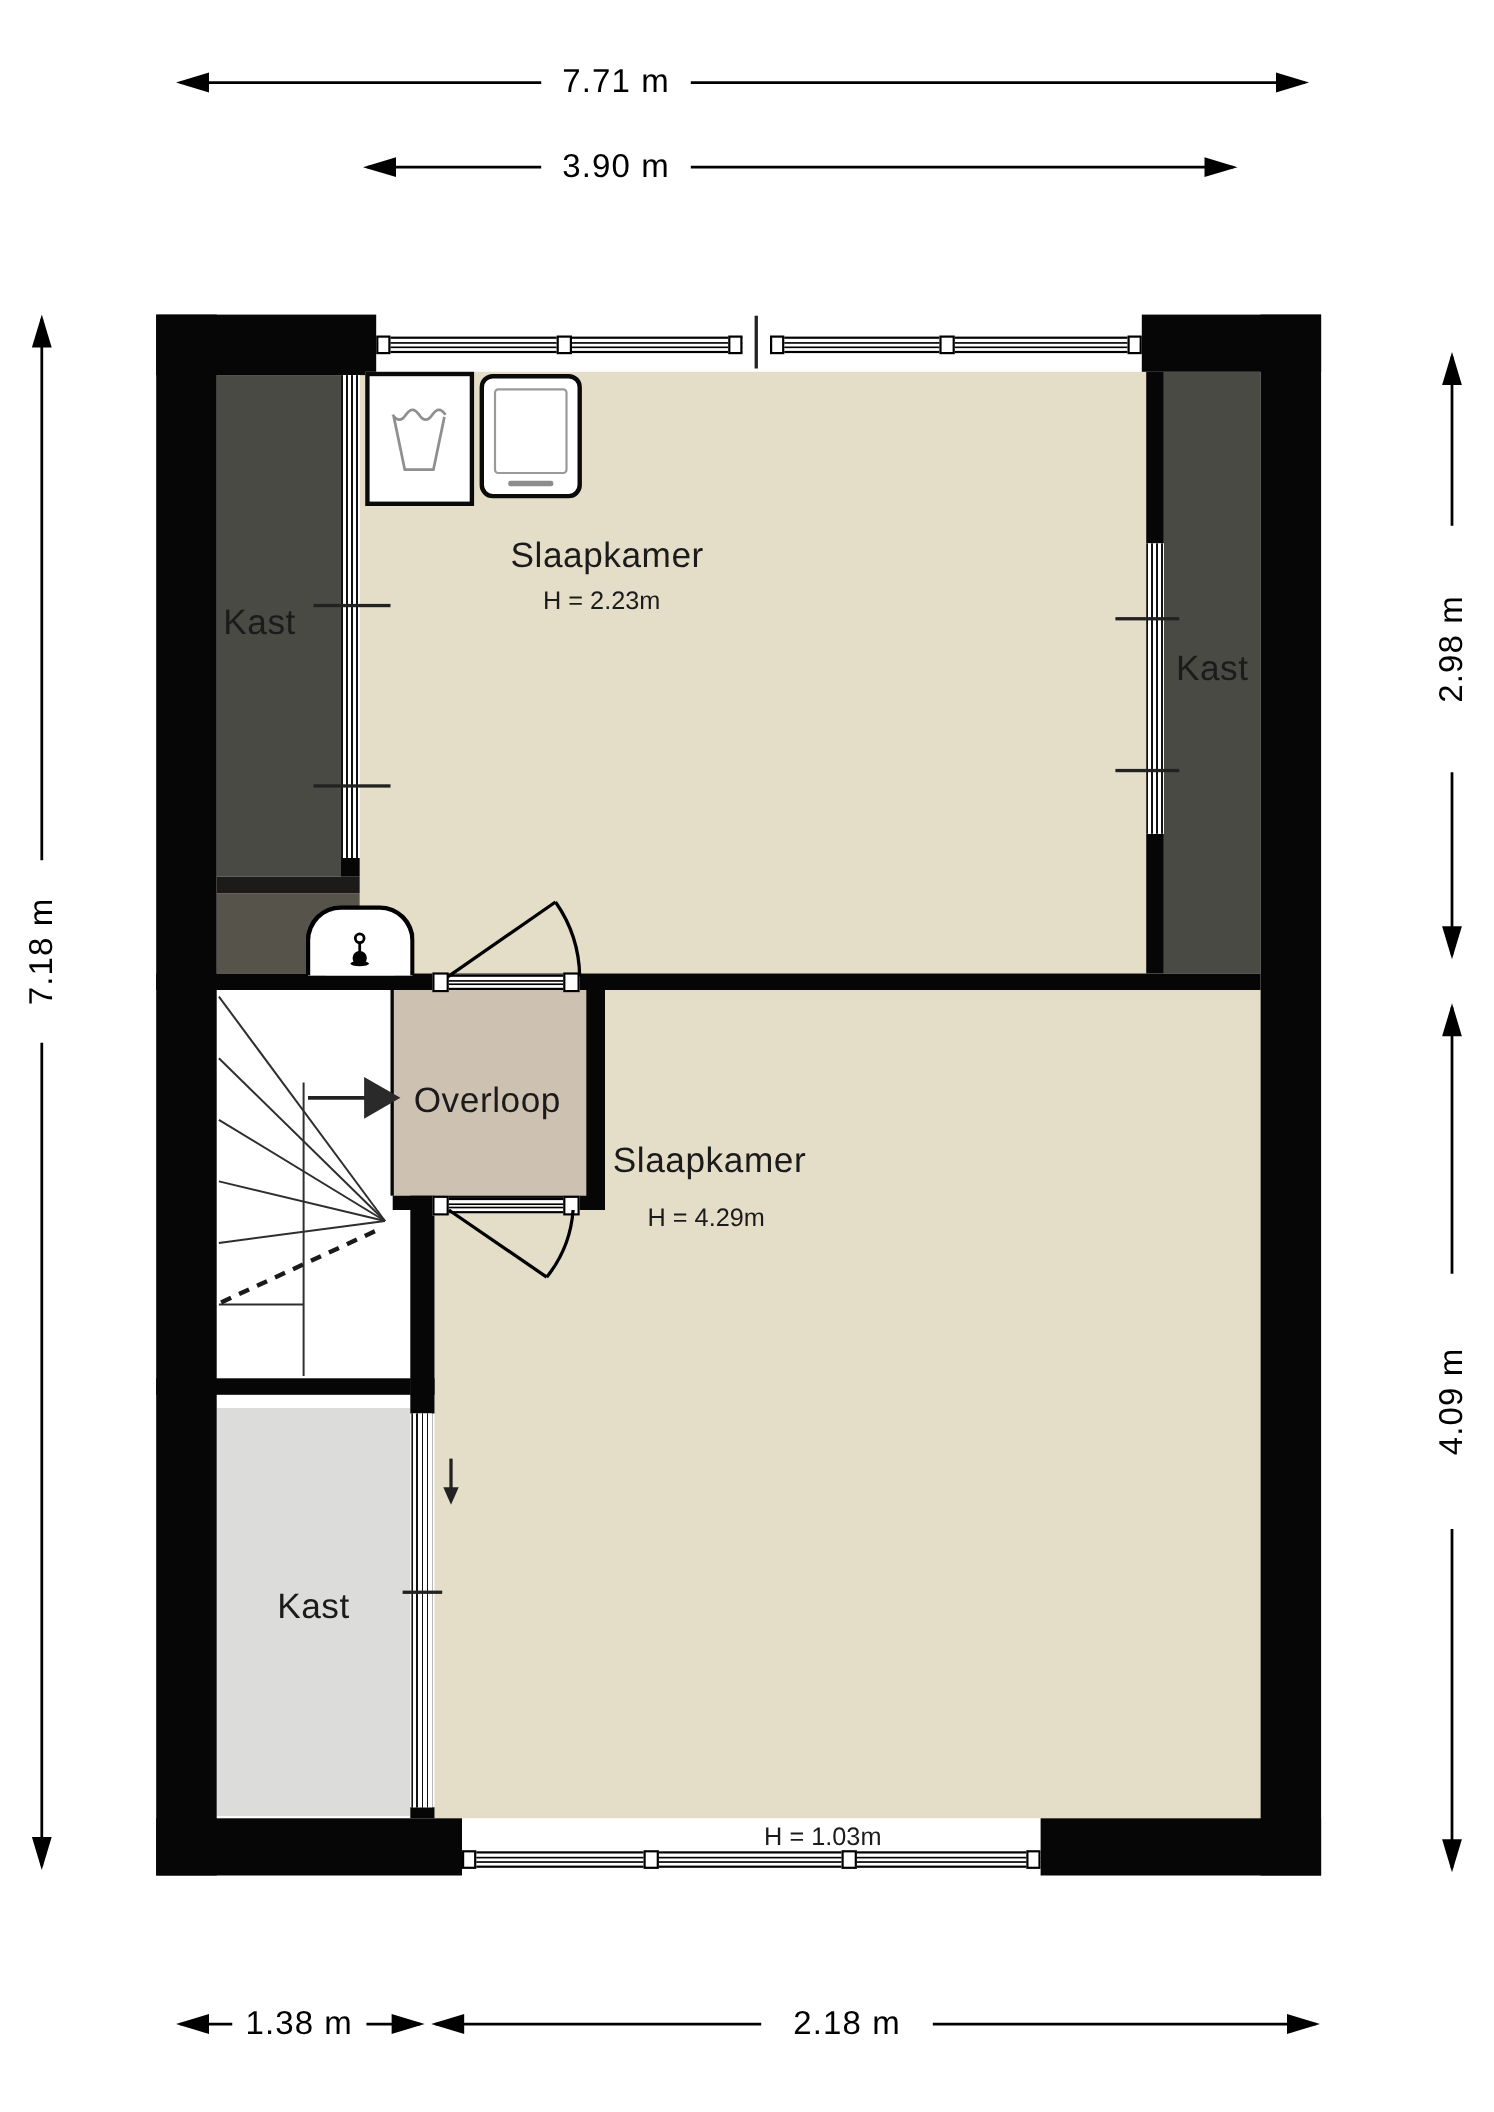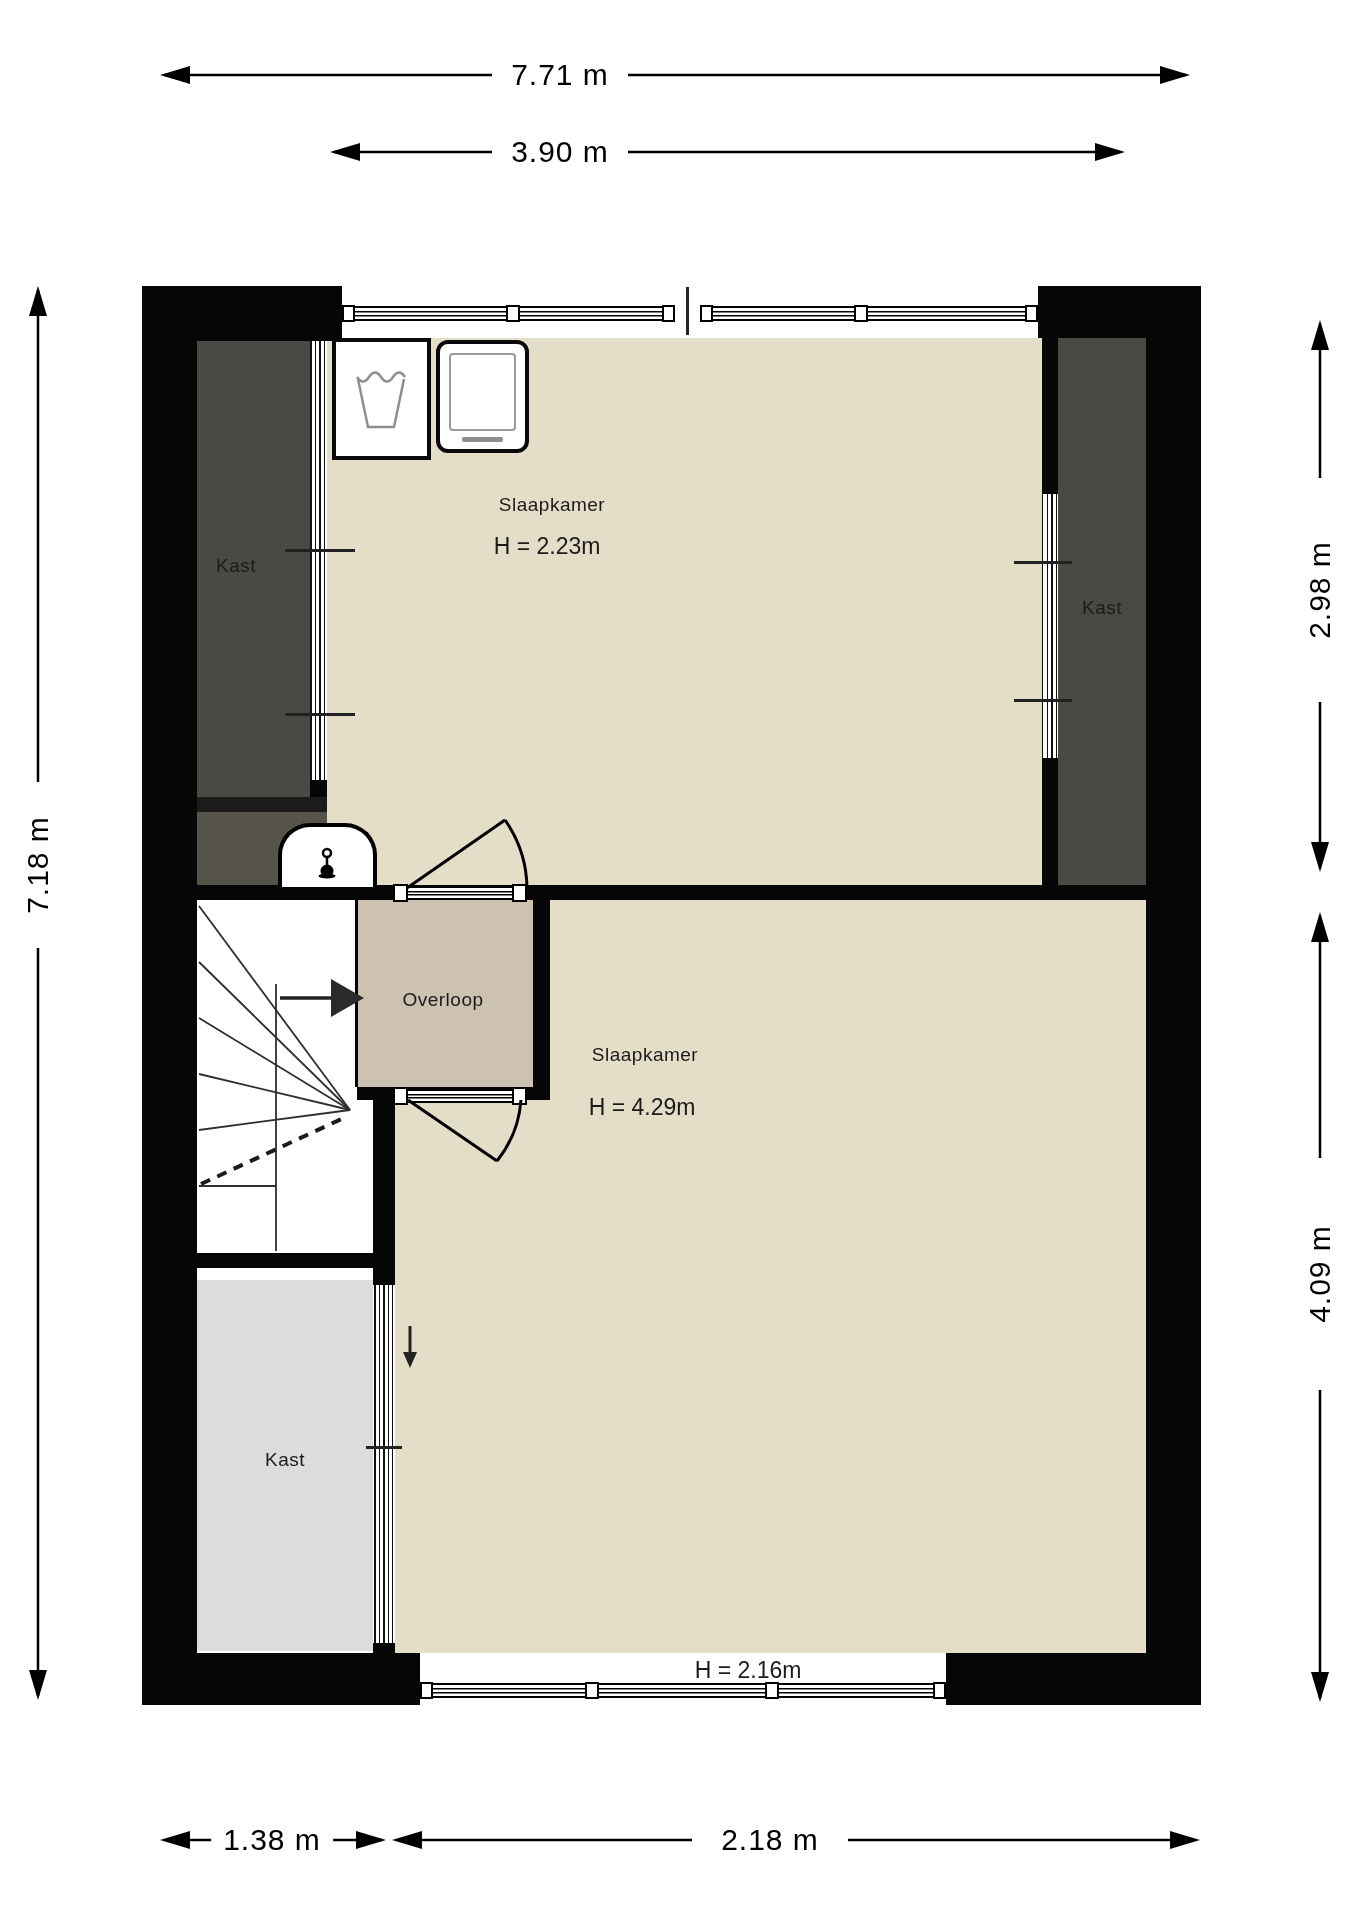--- a/index.html
+++ b/index.html
@@ -10,21 +10,21 @@
   
   .win-h{position:absolute;background-color:#fff;border-top:2px solid #000;border-bottom:2px solid #000;
          background-image:linear-gradient(#000,#000),linear-gradient(#000,#000);
          background-size:100% 1.5px;background-repeat:no-repeat;
          background-position:0 30%,0 70%;box-sizing:border-box;}
   
   .slide-v{position:absolute;background:repeating-linear-gradient(90deg,#111 0 1.5px,#fff 1.5px 4.6px);
            box-sizing:border-box;border-top:2px solid #000;border-bottom:2px solid #000;}
   .cap{position:absolute;background:#fff;border:2px solid #000;box-sizing:border-box;}
   .tick{position:absolute;background:#222;}
-  .room-label{position:absolute;color:#1b1b1b;font-size:19px;white-space:nowrap;transform:translate(-50%,-50%);letter-spacing:.5px;}
+  .room-label{position:absolute;color:#1b1b1b;font-size:32px;white-space:nowrap;transform:translate(-50%,-50%);letter-spacing:.5px;}
   .h-label{position:absolute;color:#1b1b1b;font-size:23px;white-space:nowrap;transform:translate(-50%,-50%);}
   .dim-label{position:absolute;color:#000;font-size:30px;white-space:nowrap;background:#fff;padding:0 12px;
              transform:translate(-50%,-50%);letter-spacing:1px;}
   .dim-label.vert{transform:translate(-50%,-50%) rotate(-90deg);}
   .appliance{position:absolute;background:#fff;border:4px solid #0a0a0a;box-sizing:border-box;}
   svg.overlay{position:absolute;left:0;top:0;pointer-events:none;}
 </style>
 </head>
 <body>
 
@@ -181,21 +181,21 @@
     <polygon points="392,1840 422,1831 422,1849" stroke="none"></polygon>
     <polygon points="1200,1840 1170,1831 1170,1849" stroke="none"></polygon>
   </g>
 </svg>
 
 <div class="room-label" style="left:552px;top:505px;">Slaapkamer</div>
 <div class="h-label" style="left:547px;top:546px;text-align:right;">H = 2.23m</div>
 
 <div class="room-label" style="left:645px;top:1055px;">Slaapkamer</div>
 <div class="h-label" style="left:642px;top:1107px;">H = 4.29m</div>
-<div class="h-label" style="left:748px;top:1670px;">H = 2.16m</div>
+<div class="h-label" style="left:748px;top:1670px;">H = 1.03m</div>
 
 <div class="room-label" style="left:443px;top:1000px;">Overloop</div>
 
 <div class="room-label" style="left:236px;top:566px;">Kast</div>
 <div class="room-label" style="left:1102px;top:608px;">Kast</div>
 <div class="room-label" style="left:285px;top:1460px;">Kast</div>
 
 <div class="dim-label" style="left:560px;top:75px;">7.71 m</div>
 <div class="dim-label" style="left:560px;top:152px;">3.90 m</div>
 <div class="dim-label vert" style="left:38px;top:865px;">7.18 m</div>

